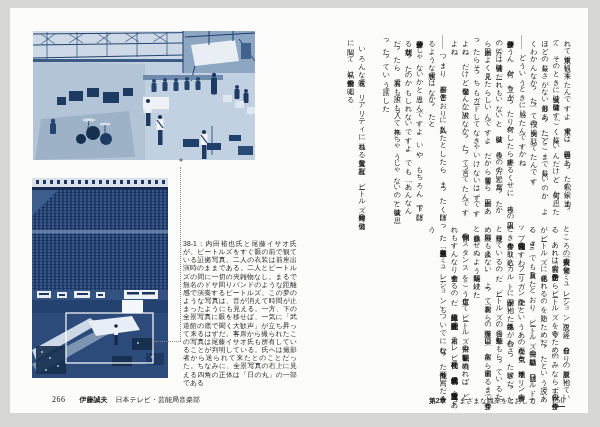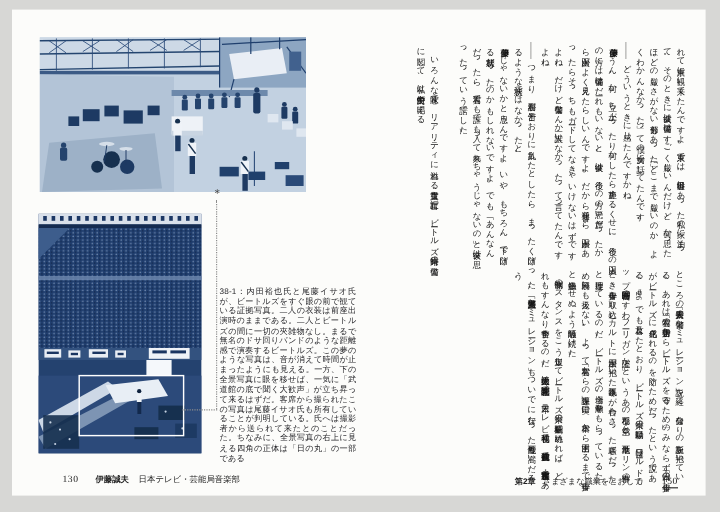--- a/index.html
+++ b/index.html
@@ -291,21 +291,21 @@
       <rect x="34" y="135" width="87" height="50" fill="none" stroke="#ffffff" stroke-width="1.2"></rect>
     </svg>
 
     <div class="conn-marker">*</div>
     <div class="conn-vline"></div>
     <div class="conn-hline"></div>
 
     <div class="caption">38-1：内田裕也氏と尾藤イサオ氏が、ビートルズをすぐ眼の前で観ている証拠写真。二人の衣装は前座出演時のままである。二人とビートルズの間に一切の夾雑物なし。まるで無名のドサ回りバンドのような距離感で演奏するビートルズ。この夢のような写真は、音が消えて時間が止まったようにも見える。一方、下の全景写真に眼を移せば、一気に「武道館の底で聞く大歓声」が立ち昇って来るはずだ。客席から撮られたこの写真は尾藤イサオ氏も所有していることが判明している。氏へは撮影者から送られて来たとのことだった。ちなみに、全景写真の右上に見える四角の正体は「日の丸」の一部である</div>
 
     <div class="footer-left">
-      <span class="folio">130</span><span class="fname">伊藤誠夫</span><span class="faff">日本テレビ・芸能局音楽部</span>
+      <span class="folio">266</span><span class="fname">伊藤誠夫</span><span class="faff">日本テレビ・芸能局音楽部</span>
     </div>
   </div>
 
   <div>
     <div class="vband vband-upper" id="band-upper">
         <p class="plain">れて東京に観に来てたんですよ。東京では、世田谷にあった私の家に泊まって。そのときに彼女は「警備はすごく厳しいんだけど、何か思ったほどの厳しさがない部分もあった」「どこまで厳しいのか、よくわかんなかった」って僕の女房に話してたんです。</p>
         <p class="plain">――どういうときに感じたんですかね。</p>
         <p class="plain"><b class="spk">伊藤</b>　うん、何か、立ち上がったり何かしたら静止するくせに、後ろの出入口の方には警備はだーれもいないと。彼女は、後ろの方の悪い席だったから出入口がよく見えたらしいんですよ。だから普通なら、出入口があったらそっちもガードしてなきゃいけないはずですよね。だけど警備なんか誰一人いなかったって言ってたんですよね。</p>
         <p class="plain">――つまり、右翼が予告どおりに乱入したとしたら、まったく防げるような状態ではなかったと。</p>
         <p class="plain"><b class="spk">伊藤</b>　じゃないかと思うんですよ。いや、もちろん、下で防げる状態だったのかもしれないですよ。でも、「あんなんだったら、右翼でも誰でも入って来れちゃうじゃないの」と彼女は思ったっていう話でした。</p>

